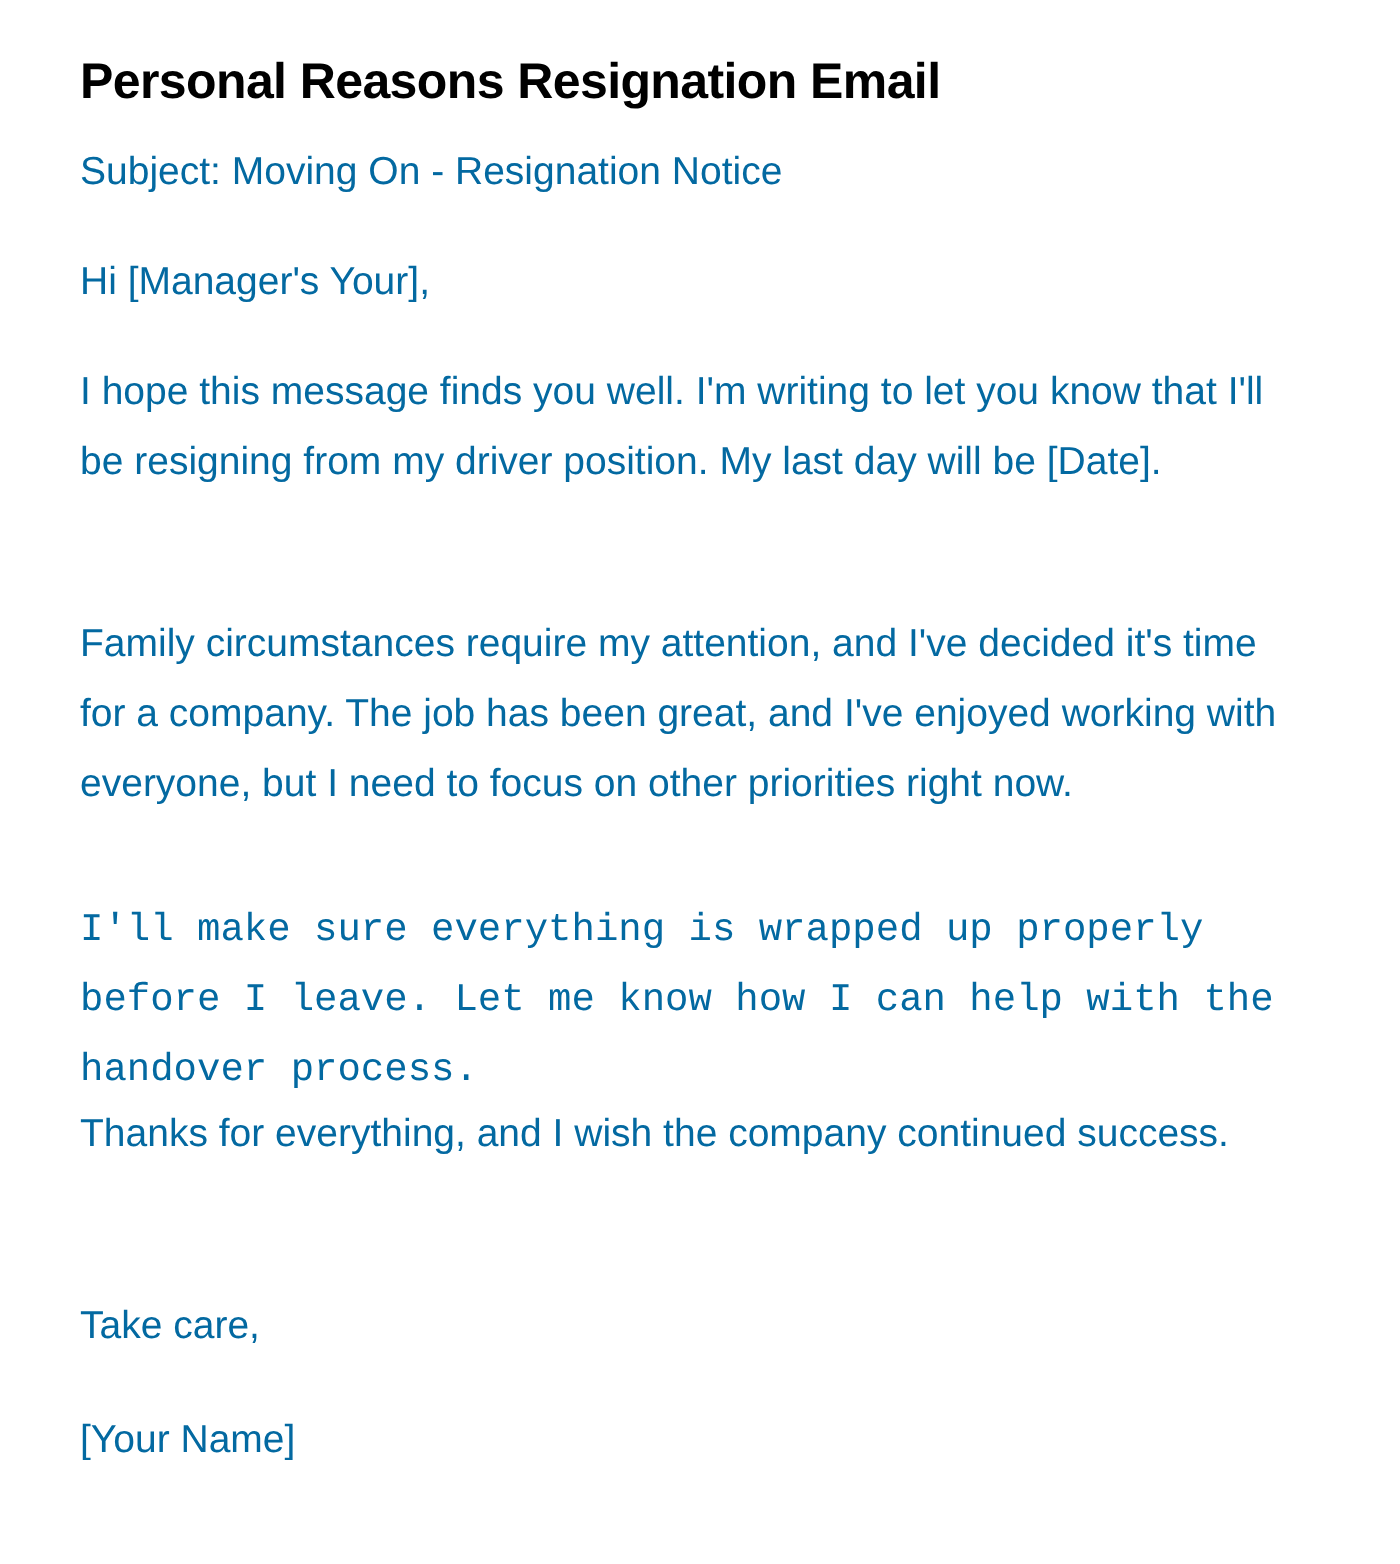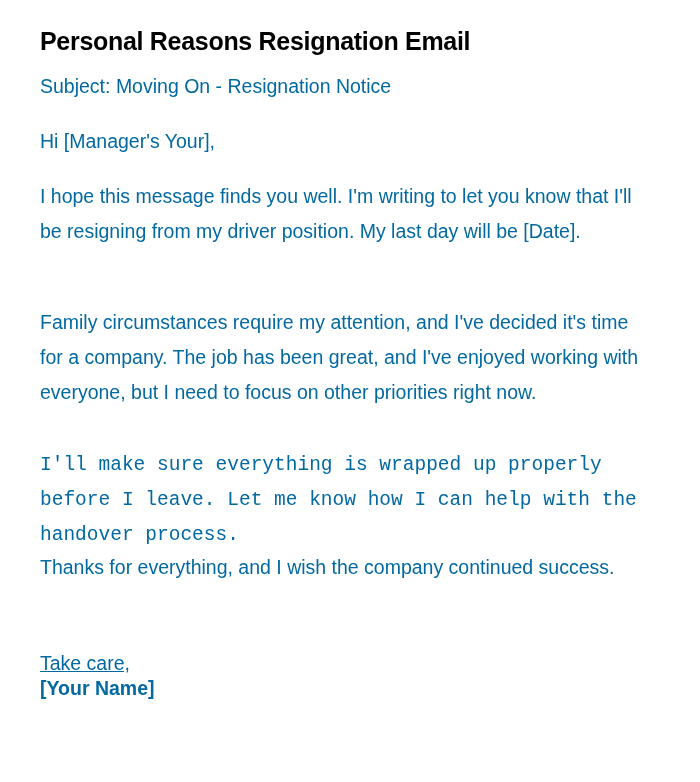--- a/index.html
+++ b/index.html
@@ -54,16 +54,16 @@
   <p class="para" style="top:124px;">Hi [Manager's Your],</p>
 
   <p class="para" style="top:179px;">I hope this message finds you well. I'm writing to let you know that I'll be resigning from my driver position. My last day will be [Date].</p>
 
   <p class="para" style="top:305px;">Family circumstances require my attention, and I've decided it's time for a company. The job has been great, and I've enjoyed working with everyone, but I need to focus on other priorities right now.</p>
 
   <p class="para" style="top:448px;font-family:Liberation Mono, monospace;">I'll make sure everything is wrapped up properly before I leave. Let me know how I can help with the handover process.</p>
 
   <p class="para" style="top:524px;margin-top:26px;">Thanks for everything, and I wish the company continued success.</p>
 
-  <p class="para" style="top:646px;text-decoration:underline;">Take care,</p>
+  <p class="para" style="top:646px;">Take care,</p>
 
-  <p class="para" style="top:671px;font-weight:bold;">[Your Name]</p>
+  <p class="para" style="top:703px;">[Your Name]</p>
 </div>
 
 </body></html>

